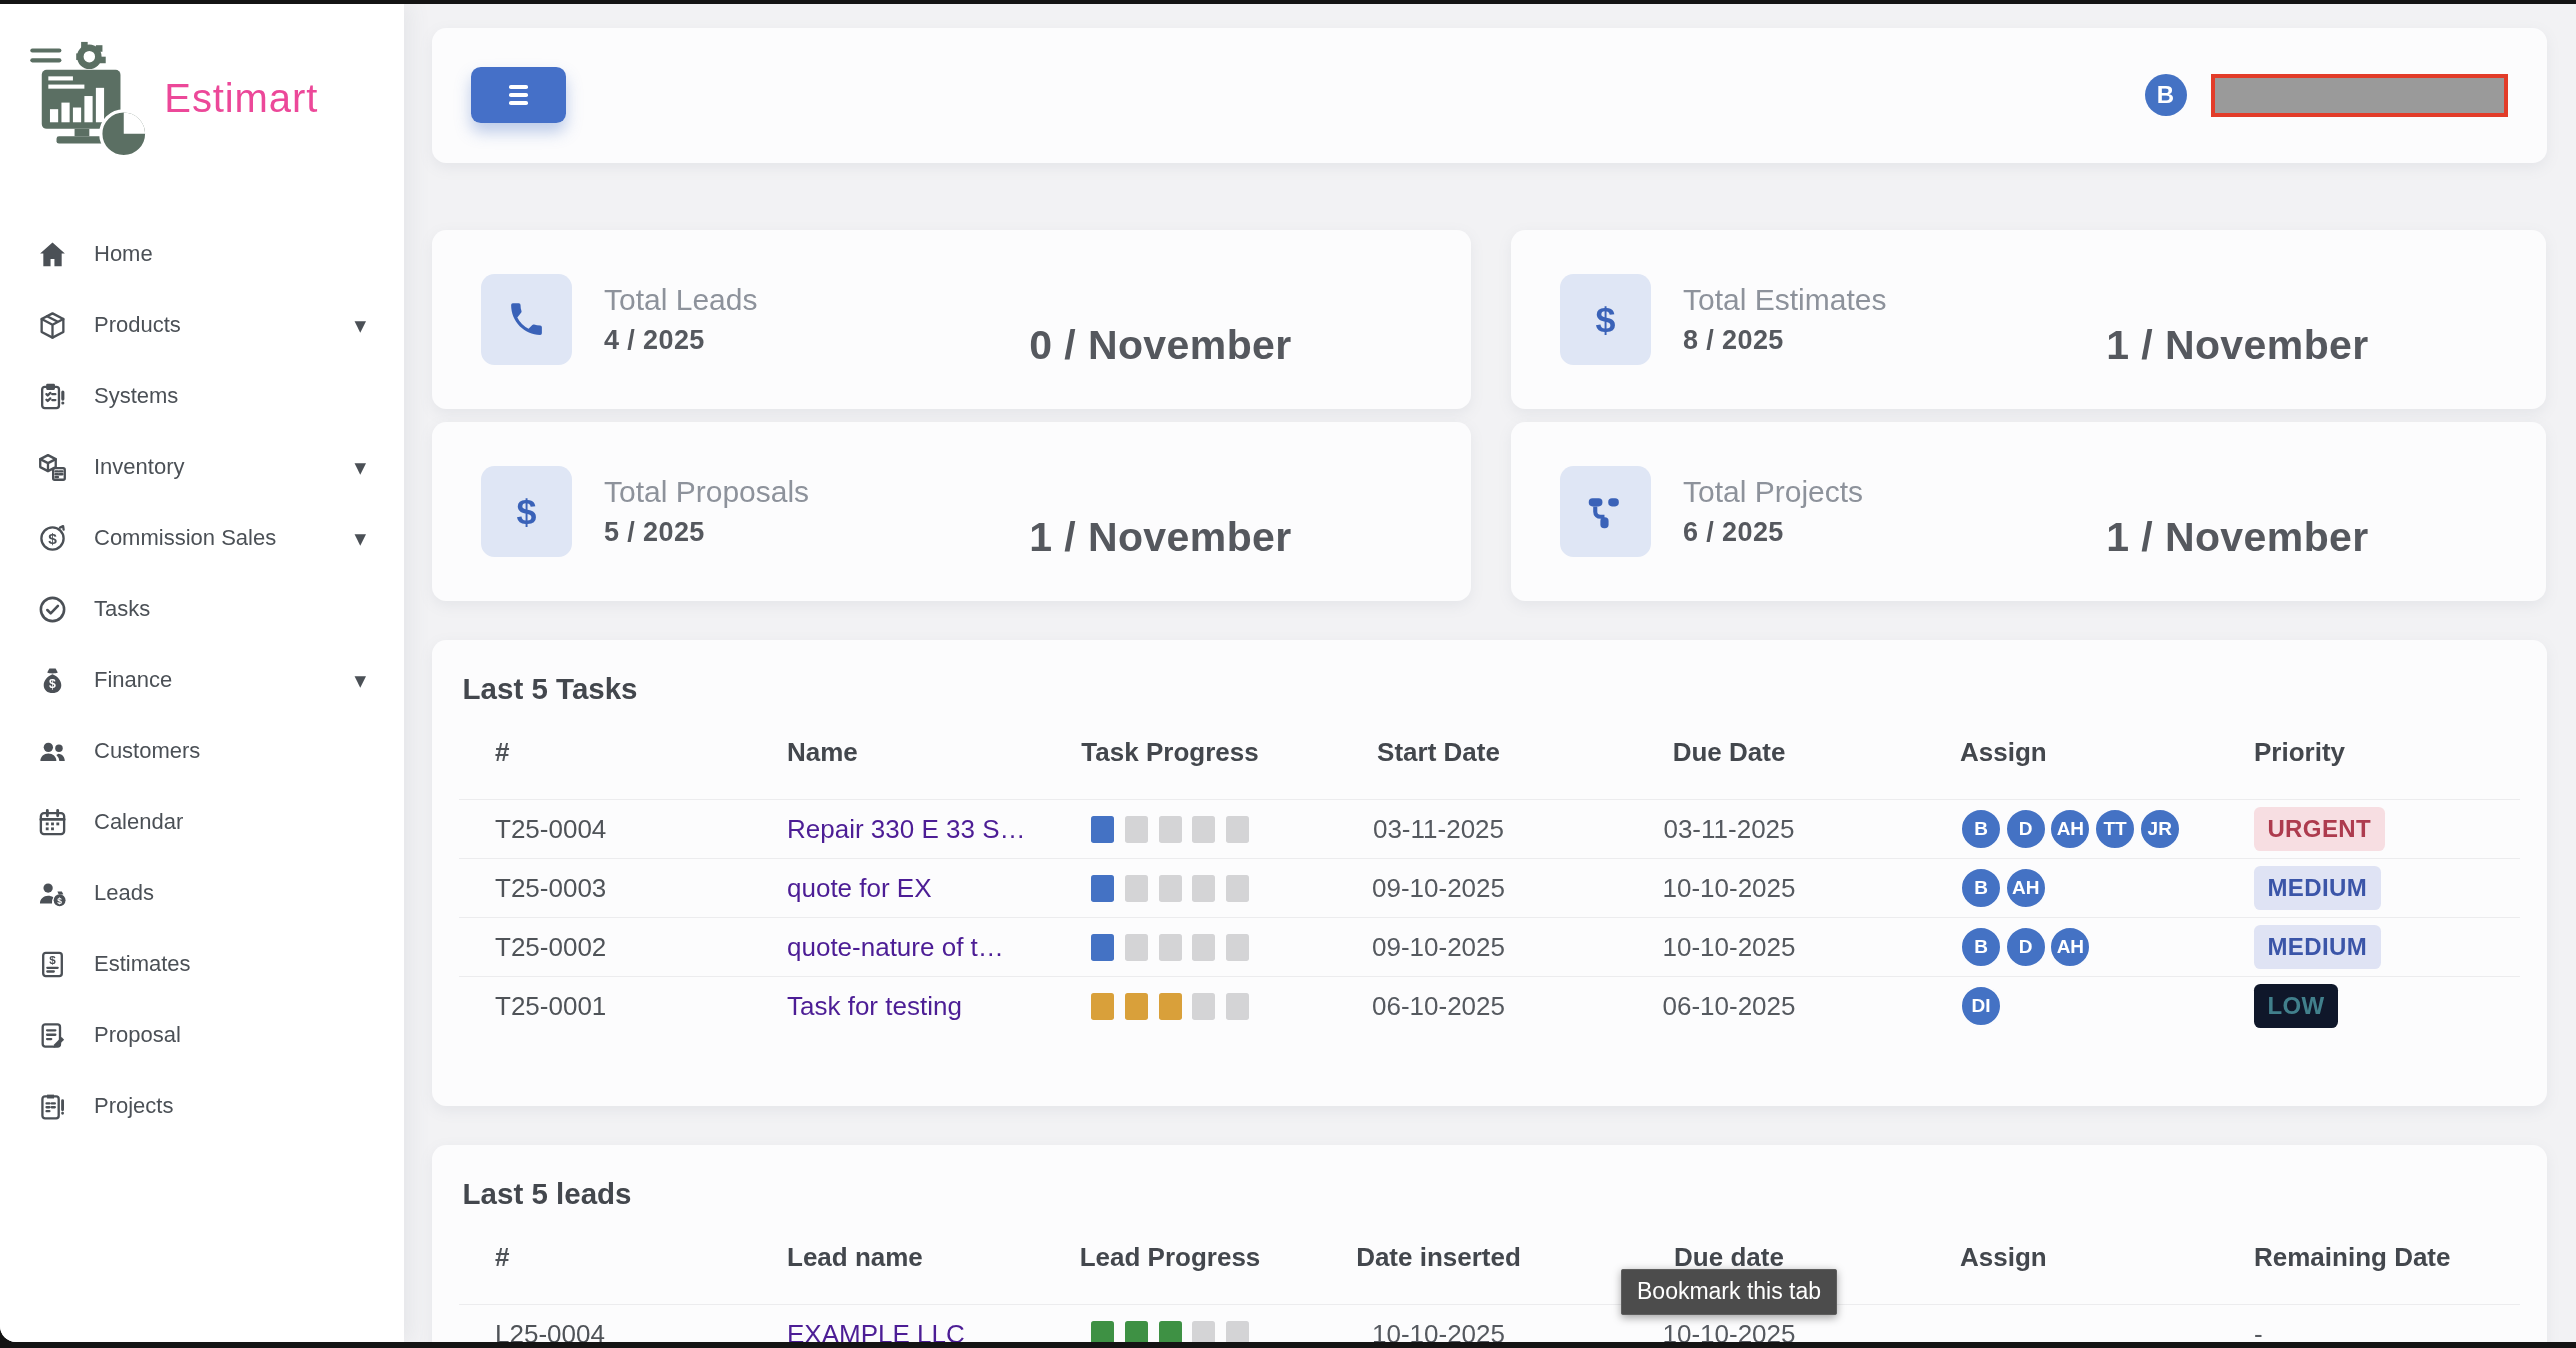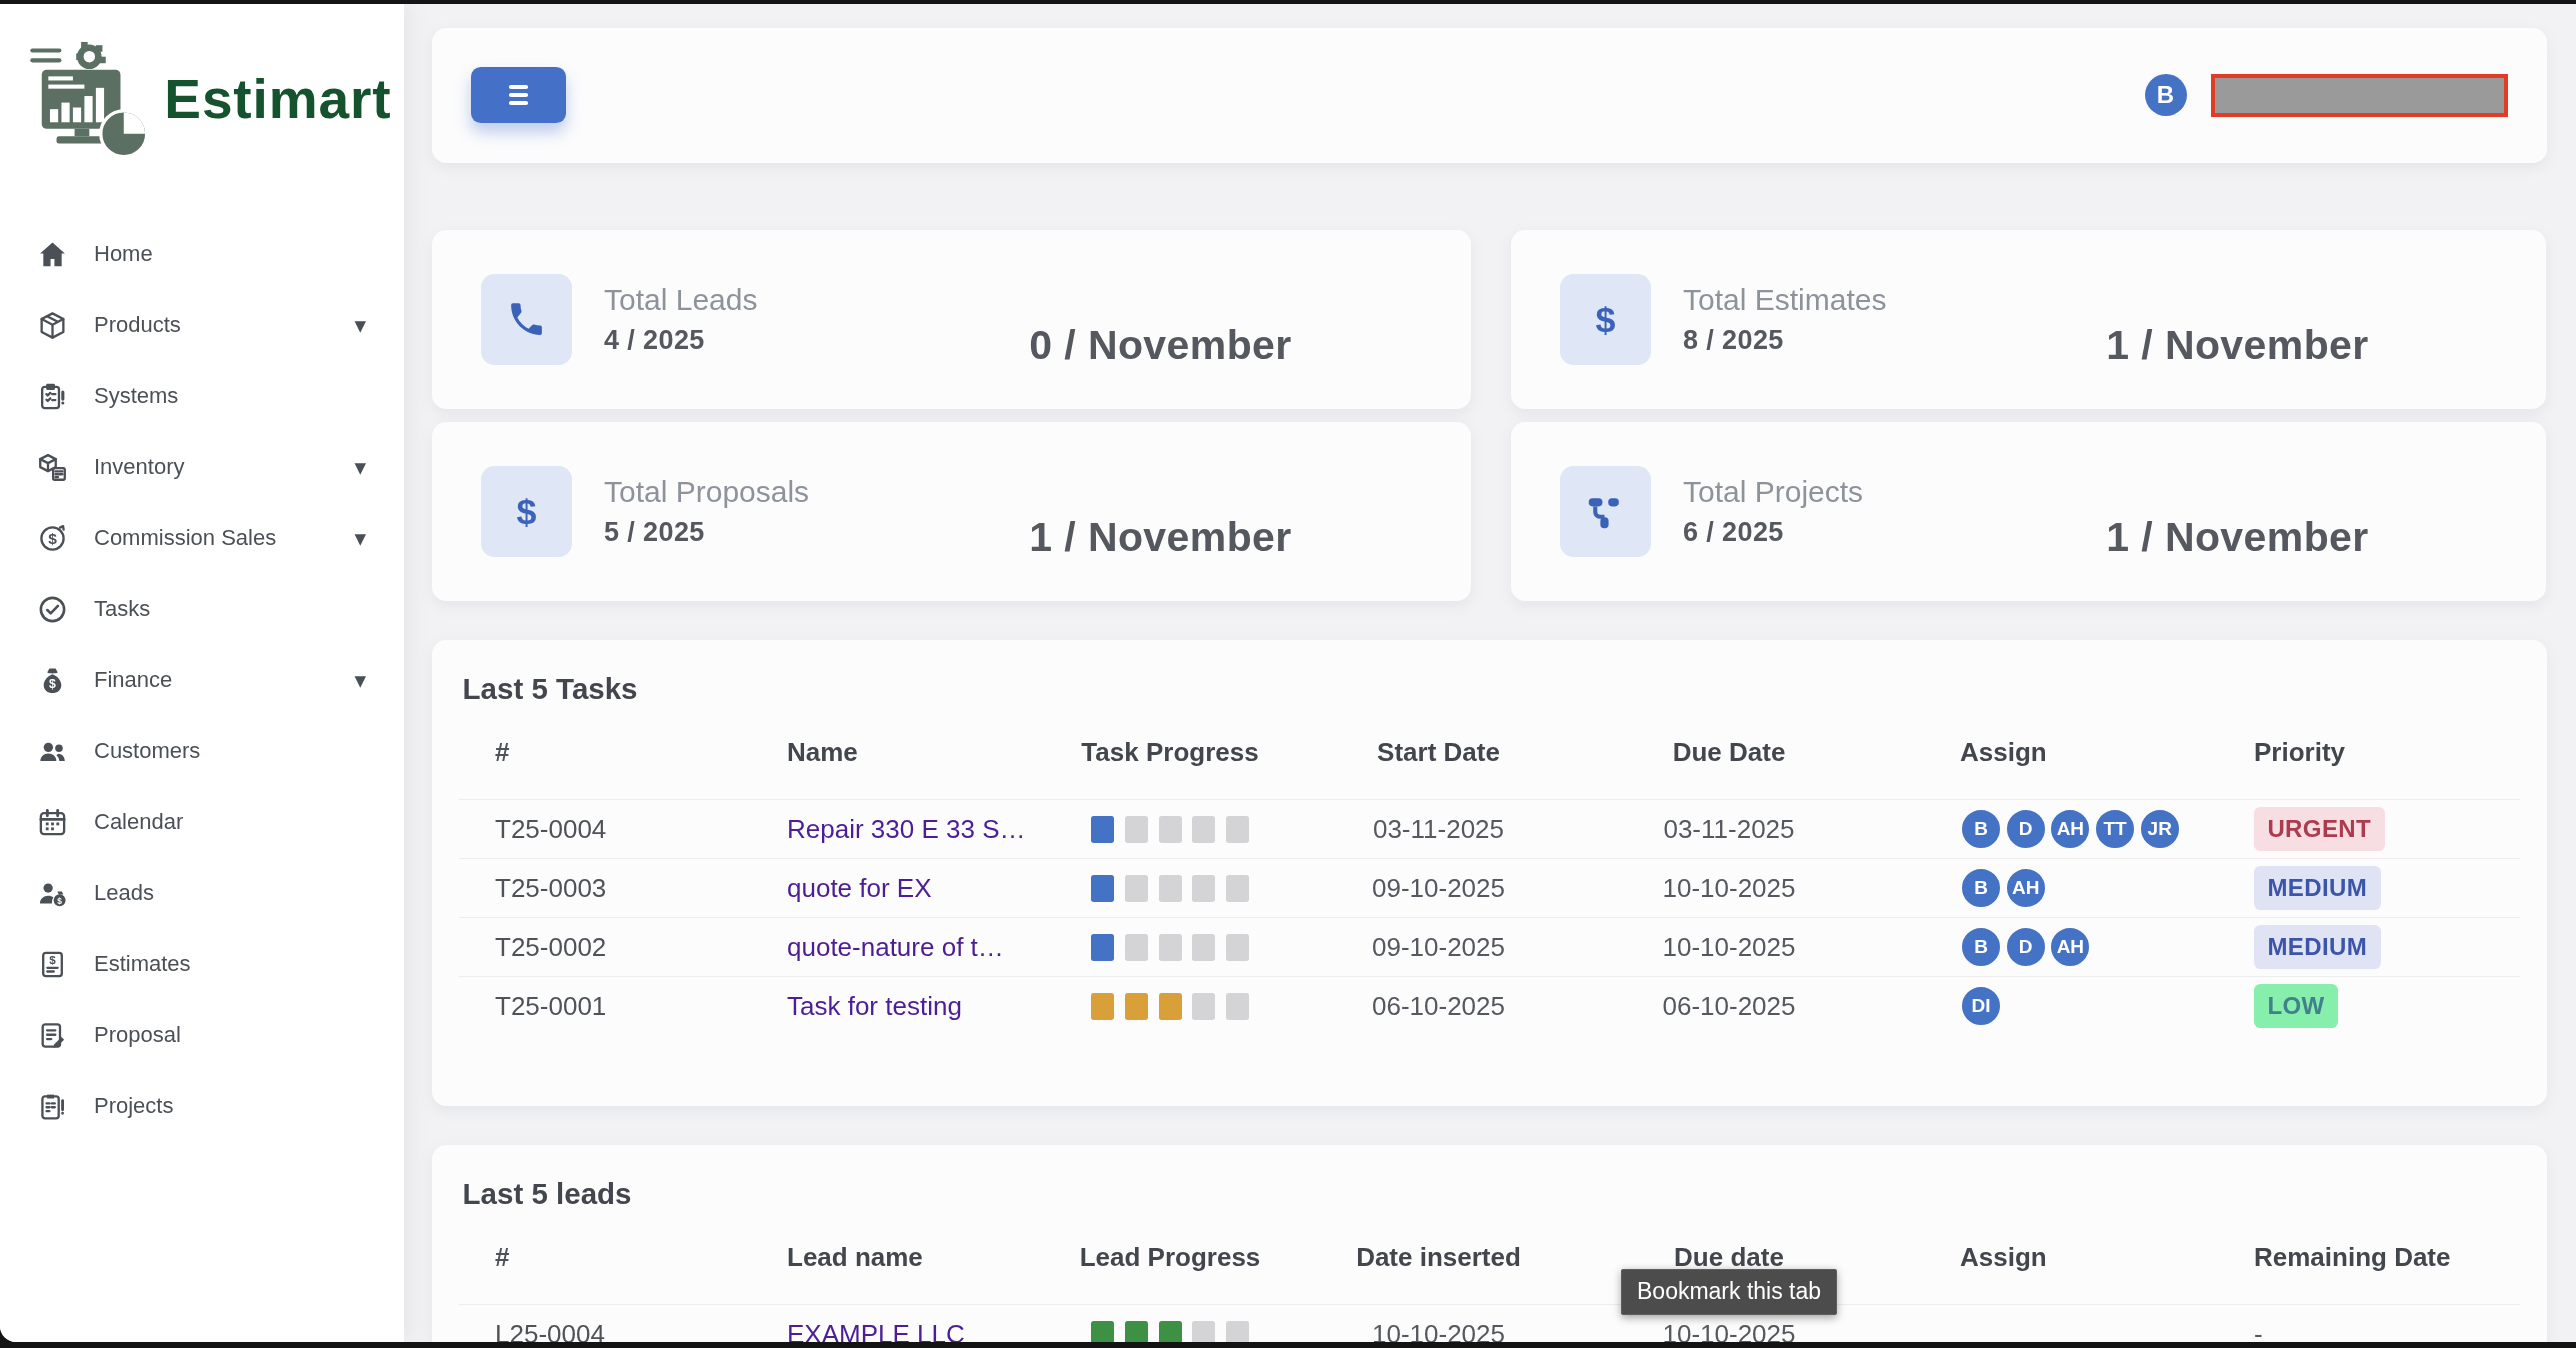--- a/index.html
+++ b/index.html
@@ -6,21 +6,21 @@
     font-family:"Liberation Sans",sans-serif;-webkit-font-smoothing:antialiased;}
   *{box-sizing:border-box;}
   .screen{position:absolute;top:3.6px;left:0;width:2576px;height:1338px;background:#f2f2f4;
     border-bottom-left-radius:16px;overflow:hidden;}
 
   
   .sidebar{position:absolute;left:0;top:0;bottom:0;width:404px;background:#ffffff;
     box-shadow:7.2px 0 19.7px rgba(90,100,110,.08);z-index:2;}
   .logo{height:190px;display:flex;align-items:center;padding-left:27px;cursor:pointer;}
   .logo svg{width:123px;height:123px;}
-  .logo-text{font-size:55px;font-weight:700;color:#14532d;margin-left:14.3px;letter-spacing:0.9px;}
+  .logo-text{font-size:40px;font-weight:400;color:#ec4899;margin-left:14.3px;letter-spacing:0.9px;}
   .nav{padding-top:25px;}
   .nav-item{height:71px;display:flex;align-items:center;padding:0 38px 0 34px;cursor:pointer;}
   .nav-ic{width:36px;height:36px;display:flex;align-items:center;justify-content:center;color:#4b5056;flex:none;}
   .nav-ic svg{width:31px;height:31px;}
   .nav-label{margin-left:24px;font-size:22px;color:#4b5056;font-weight:500;white-space:nowrap;}
   .chev{margin-left:auto;font-size:23px;color:#4b5056;line-height:1;}
 
   
   .main{position:absolute;left:404px;top:0;right:0;bottom:0;padding:24px 29.5px 0 28px;}
   .card{background:#fcfcfd;border-radius:14.3px;box-shadow:0 4.5px 14.3px rgba(120,130,150,.10);}
@@ -437,21 +437,21 @@
                 <span class="seg" style="background:#d4d4d6"></span>
                 <span class="seg" style="background:#d4d4d6"></span>
               </span>
             </div>
       <div class="cell c-center">06-10-2025</div>
       <div class="cell c-center">06-10-2025</div>
       <div class="cell c-assign">
               <span class="av">DI</span>
             </div>
       <div class="cell c-pri">
-              <span class="badge" style="color:#41808c;background:#86efac">LOW</span>
+              <span class="badge" style="color:#41808c;background:#0f172a">LOW</span>
             </div>
           </div>
         </div>
     </section>
 
     <section class="card table-card leads">
       <h2 class="sec-title">Last 5 leads</h2>
       <div class="tbl" id="leads-table">
           <div class="trow thead">
    <div class="cell c-id">#</div>

